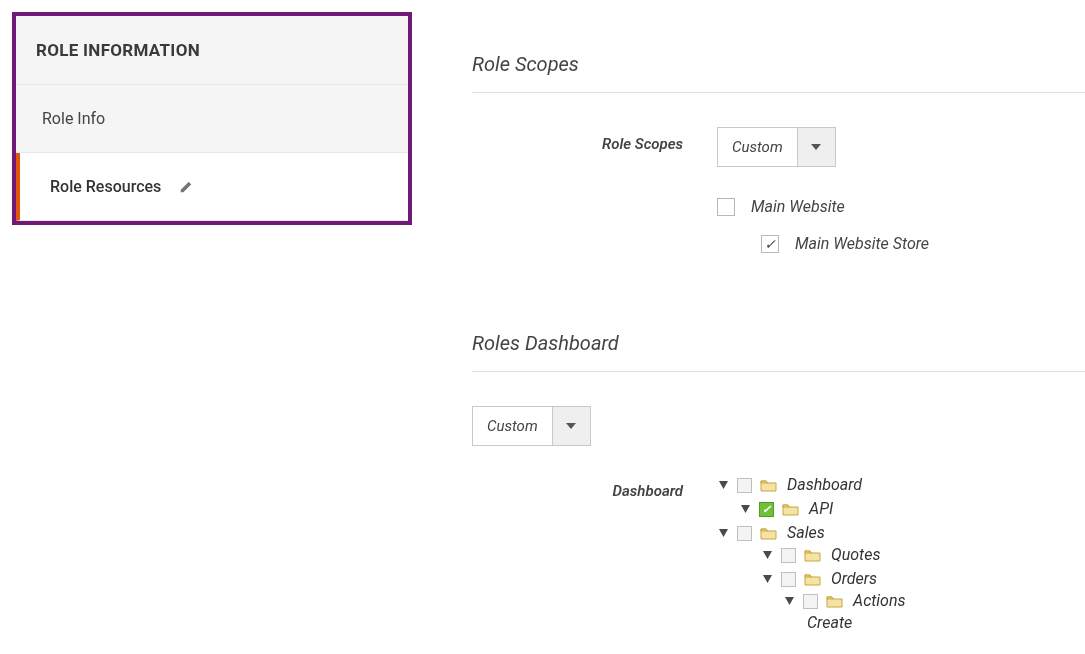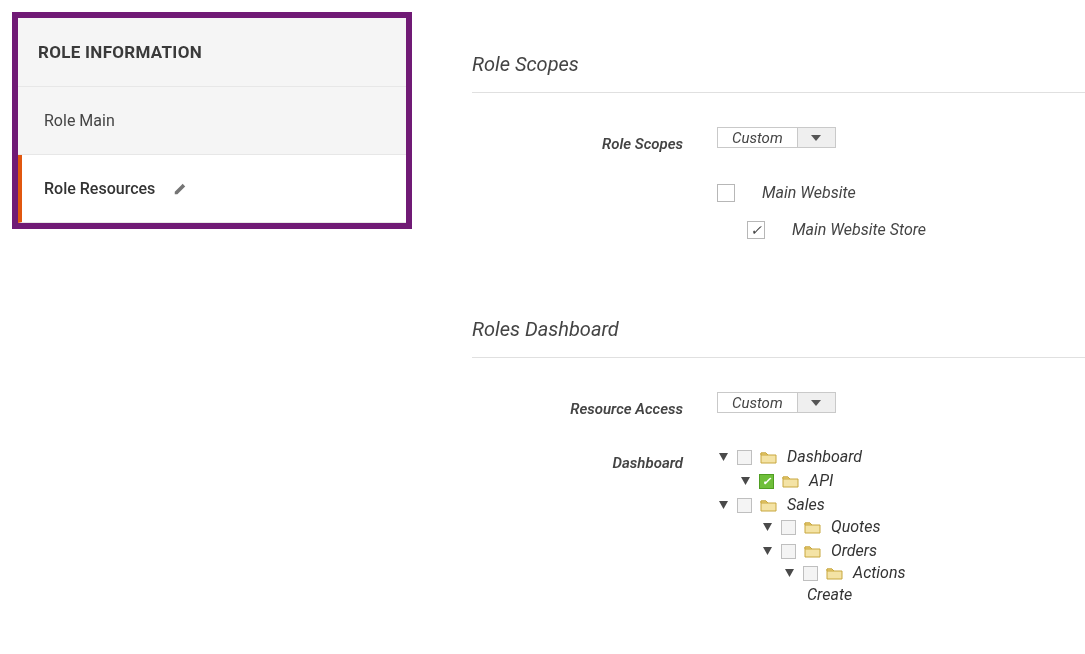--- a/index.html
+++ b/index.html
@@ -16,21 +16,21 @@
   .page {
     display: flex;
     padding: 12px 0 0 12px;
   }
   
   .sidebar {
     width: 400px;
     flex: 0 0 400px;
   }
   .sidebar-card {
-    border: 6px solid #701a75;
+    border: 4px solid #701a75;
     background: #f5f5f5;
   }
   .sidebar-header {
     padding: 24px 20px;
     font-size: 17px;
     font-weight: 700;
     letter-spacing: .3px;
     color: #3a3a3a;
     border-bottom: 1px solid #e7e7e7;
     text-transform: uppercase;
@@ -41,21 +41,21 @@
     color: #444;
     border-bottom: 1px solid #e7e7e7;
     cursor: pointer;
     display: flex;
     align-items: center;
     gap: 18px;
   }
   .sidebar-item.active {
     background: #ffffff;
     border-left: 4px solid #e1570f;
-    padding-left: 22px;
+    padding-left: 30px;
     color: #333;
     font-weight: 500;
   }
   .pencil {
     width: 14px; height: 14px;
     display: inline-block;
     color: #757575;
   }
   .pencil svg { display:block; width:100%; height:100%; }
 
@@ -91,21 +91,21 @@
     color: #444;
   }
   .form-row .control-col {
     flex: 1;
   }
 
   
   .select {
     display:inline-flex;
     border: 1px solid #c9c9c9;
-    height: 21px;
+    height: 40px;
     align-items: stretch;
     font-size: 15px;
   }
   .select-value {
     padding: 0 14px;
     display:flex; align-items:center;
     min-width: 72px;
     color:#444;
   }
   .select-btn {
@@ -118,25 +118,25 @@
   .caret {
     width:0; height:0;
     border-left:5px solid transparent;
     border-right:5px solid transparent;
     border-top:6px solid #555;
   }
 
   
   .chk-list { padding-top: 2px; }
   .chk-row {
-    display:flex; align-items:center; gap:27px;
+    display:flex; align-items:center; gap:16px;
     font-size:16px; color:#444;
     margin-bottom: 18px;
   }
-  .chk-row.indent { margin-left: 30px; align-items: flex-end; }
+  .chk-row.indent { margin-left: 44px; align-items: flex-end; }
   .chk {
     width:18px; height:18px; flex:0 0 18px;
     border:1px solid #b7b7b7;
     background:#fff;
     display:inline-flex; align-items:center; justify-content:center;
     cursor:pointer;
   }
   .chk.checked::after {
     content:"✓";
     font-size:14px; line-height:1; color:#444;
@@ -199,21 +199,21 @@
   </defs>
 </svg>
 
 <div class="page">
 
   <aside class="sidebar">
     <div class="sidebar-card">
       <div class="sidebar-header">ROLE INFORMATION</div>
       <div id="sidebar-items">
           <div class="sidebar-item">
-            <span>Role Main</span>
+            <span>Role Info</span>
           </div>
           <div class="sidebar-item active">
             <span>Role Resources</span>
             <span class="pencil">
               <svg viewBox="0 0 16 16">
                 <use href="#pencil-path"></use>
               </svg>
             </span>
           </div>
         </div>
@@ -251,21 +251,20 @@
               </div>
             </div>
         </div>
       </div>
     </section>
 
     <section class="section">
       <div class="section-title">Roles Dashboard</div>
 
       <div class="form-row">
-        <div class="label-col">Resource Access</div>
         <div class="control-col">
           <div class="select">
             <span class="select-value">Custom</span>
             <span class="select-btn">
                 <span class="caret"></span>
               </span>
           </div>
         </div>
       </div>
 

